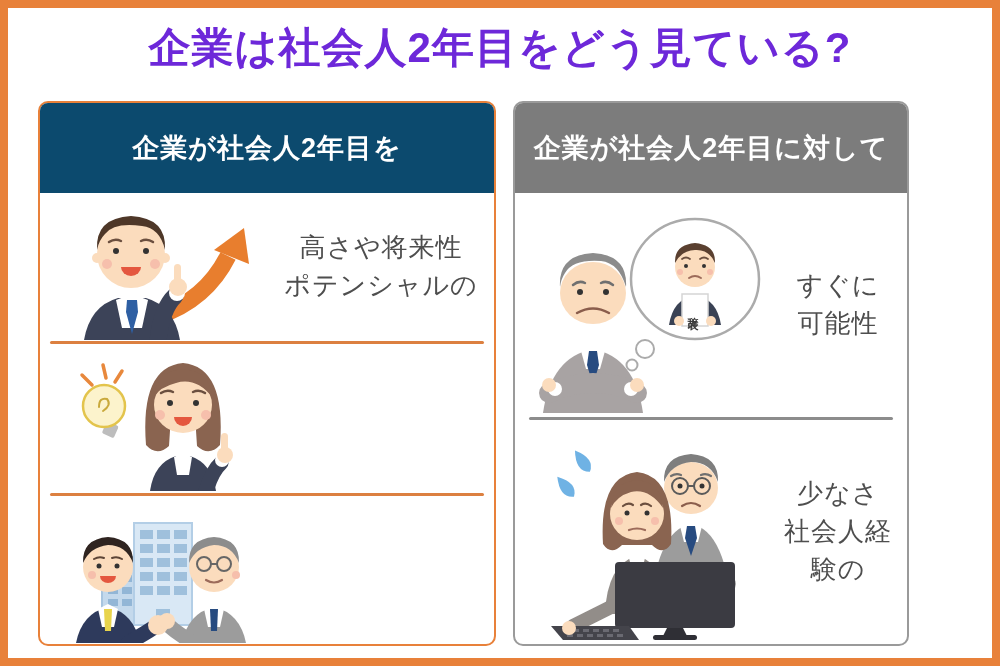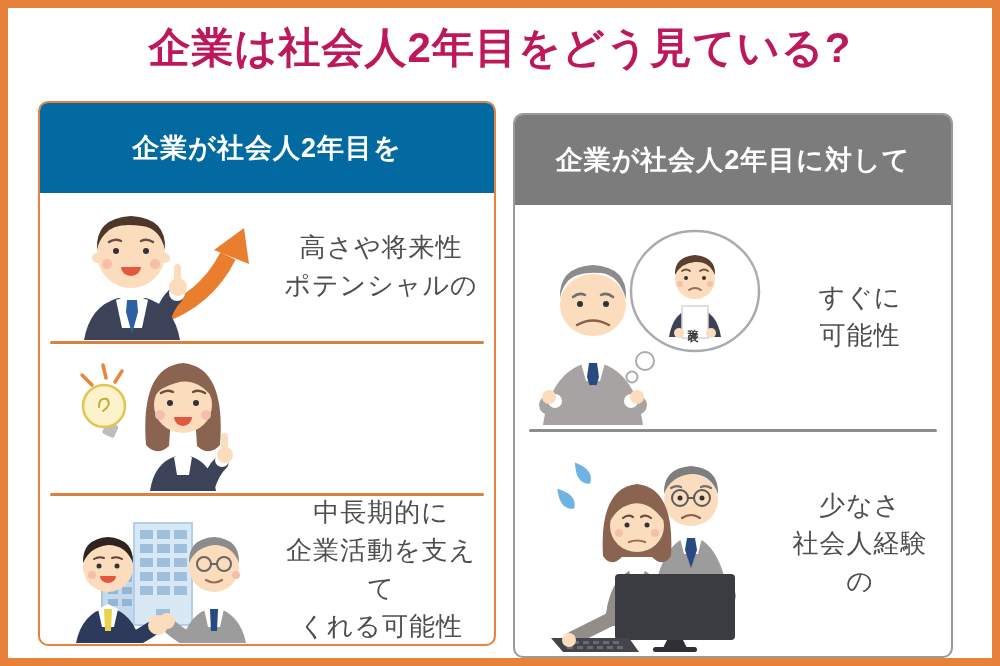--- a/index.html
+++ b/index.html
@@ -1,28 +1,28 @@
 <!DOCTYPE html>
 <html><head>
 <meta charset="utf-8">
 <style>
   html,body{margin:0;padding:0;background:#fff;}
   body{width:1000px;height:666px;font-family:"Liberation Sans","DejaVu Sans",sans-serif;}
   .frame{position:relative;width:1000px;height:666px;box-sizing:border-box;
          border:8px solid #E8813A;background:#fff;overflow:hidden;}
   .title{position:absolute;top:12px;left:0;right:0;margin:0;text-align:center;
-         font-size:42px;font-weight:800;color:#be185d;letter-spacing:1px;}
+         font-size:42px;font-weight:800;color:#6d28d9;letter-spacing:1px;}
   .panel{position:absolute;top:93px;height:545px;border-radius:10px;background:#fff;
          display:flex;flex-direction:column;overflow:hidden;box-sizing:border-box;}
   .panel.left{left:30px;width:458px;border:2.5px solid #E8813A;}
-  .panel.right{left:505px;width:440px;border:2.5px solid #9A9A9A;margin-top:12px;}
+  .panel.right{left:505px;width:396px;border:2.5px solid #9A9A9A;}
   .panel-header{height:90px;flex:0 0 auto;display:flex;flex-direction:column;
          justify-content:center;align-items:center;color:#fff;font-weight:700;
          font-size:27px;line-height:1.35;letter-spacing:1px;}
-  .panel.left  .panel-header{background:#0369a1;}
+  .panel.left  .panel-header{background:#0c4a6e;}
   .panel.right .panel-header{background:#7C7C7C;}
   .panel-body{flex:1;display:flex;flex-direction:column;}
   .row{flex:1;display:flex;align-items:center;min-height:0;}
   .divider{height:3px;border-radius:2px;flex:0 0 auto;}
   .panel.left  .divider{background:#DC8040;margin:0 10px;}
   .panel.right .divider{background:#8C8C8C;margin:0 14px;}
   .illus{flex:0 0 auto;position:relative;}
   .panel.left  .illus{width:232px;height:146px;margin-left:6px;}
   .panel.right .illus{width:260px;height:216px;margin-left:4px;}
   .label{flex:1;text-align:center;font-size:26px;color:#4E4E4E;font-weight:500;
@@ -178,25 +178,20 @@
               <circle cx="158" cy="67" r="7" fill="none" stroke="#666" stroke-width="2"></circle>
               <circle cx="178" cy="67" r="7" fill="none" stroke="#666" stroke-width="2"></circle>
               <line x1="165" y1="67" x2="171" y2="67" stroke="#666" stroke-width="2"></line>
               <path d="M160,83 Q168,88 176,83" stroke="#9C6B5A" stroke-width="2.2" fill="none" stroke-linecap="round"></path>
               <circle cx="190" cy="78" r="4" fill="#F6BFAC"></circle>
             </g>
             <circle cx="112" cy="128" r="10" fill="#FBDCBD"></circle>
             <circle cx="121" cy="124" r="8" fill="#FBDCBD"></circle>
           </svg>
         </div>
-        <div class="label">
-          <span>中長期的に</span>
-          <span>企業活動を支えて</span>
-          <span>くれる可能性</span>
-        </div>
       </div>
 
     </div>
   </section>
 
   <section class="panel right">
     <header class="panel-header">
       <span>企業が社会人2年目に対して</span>
     </header>
     <div class="panel-body">

